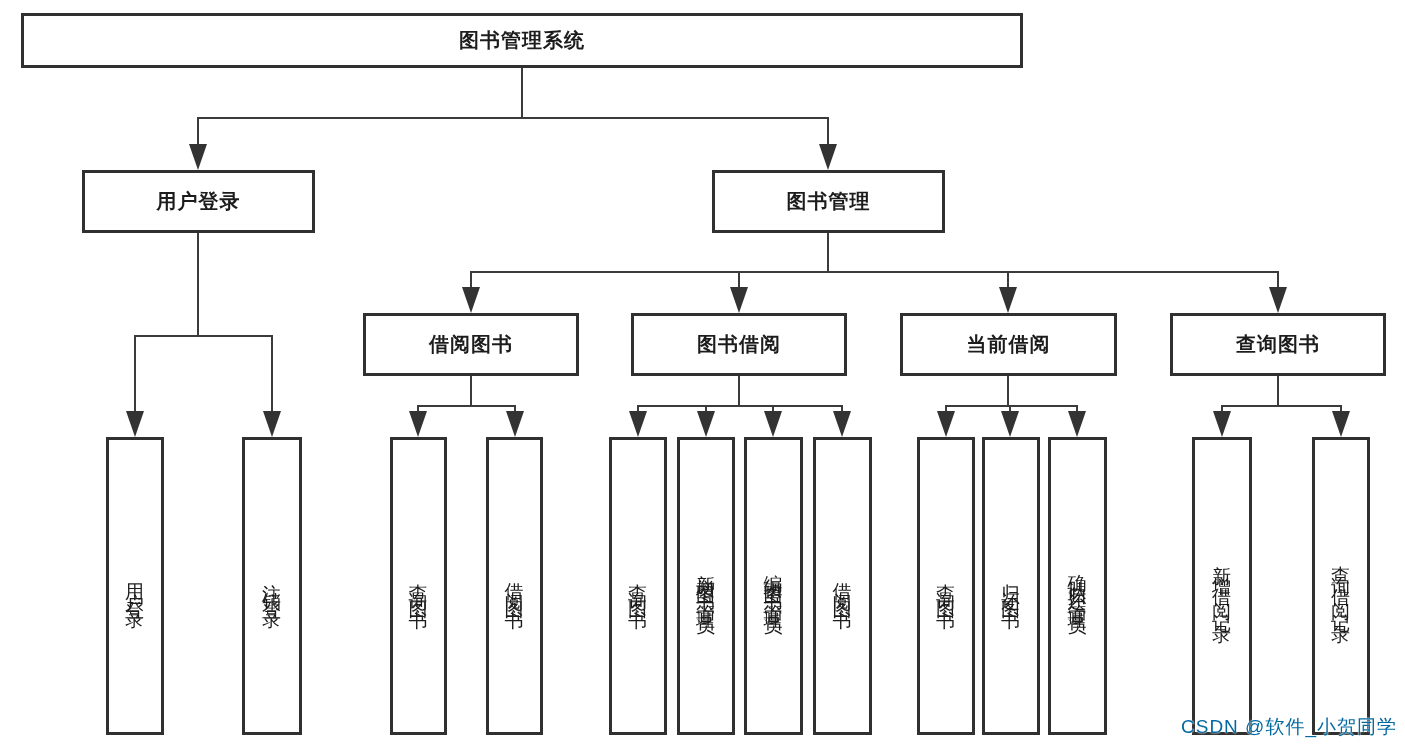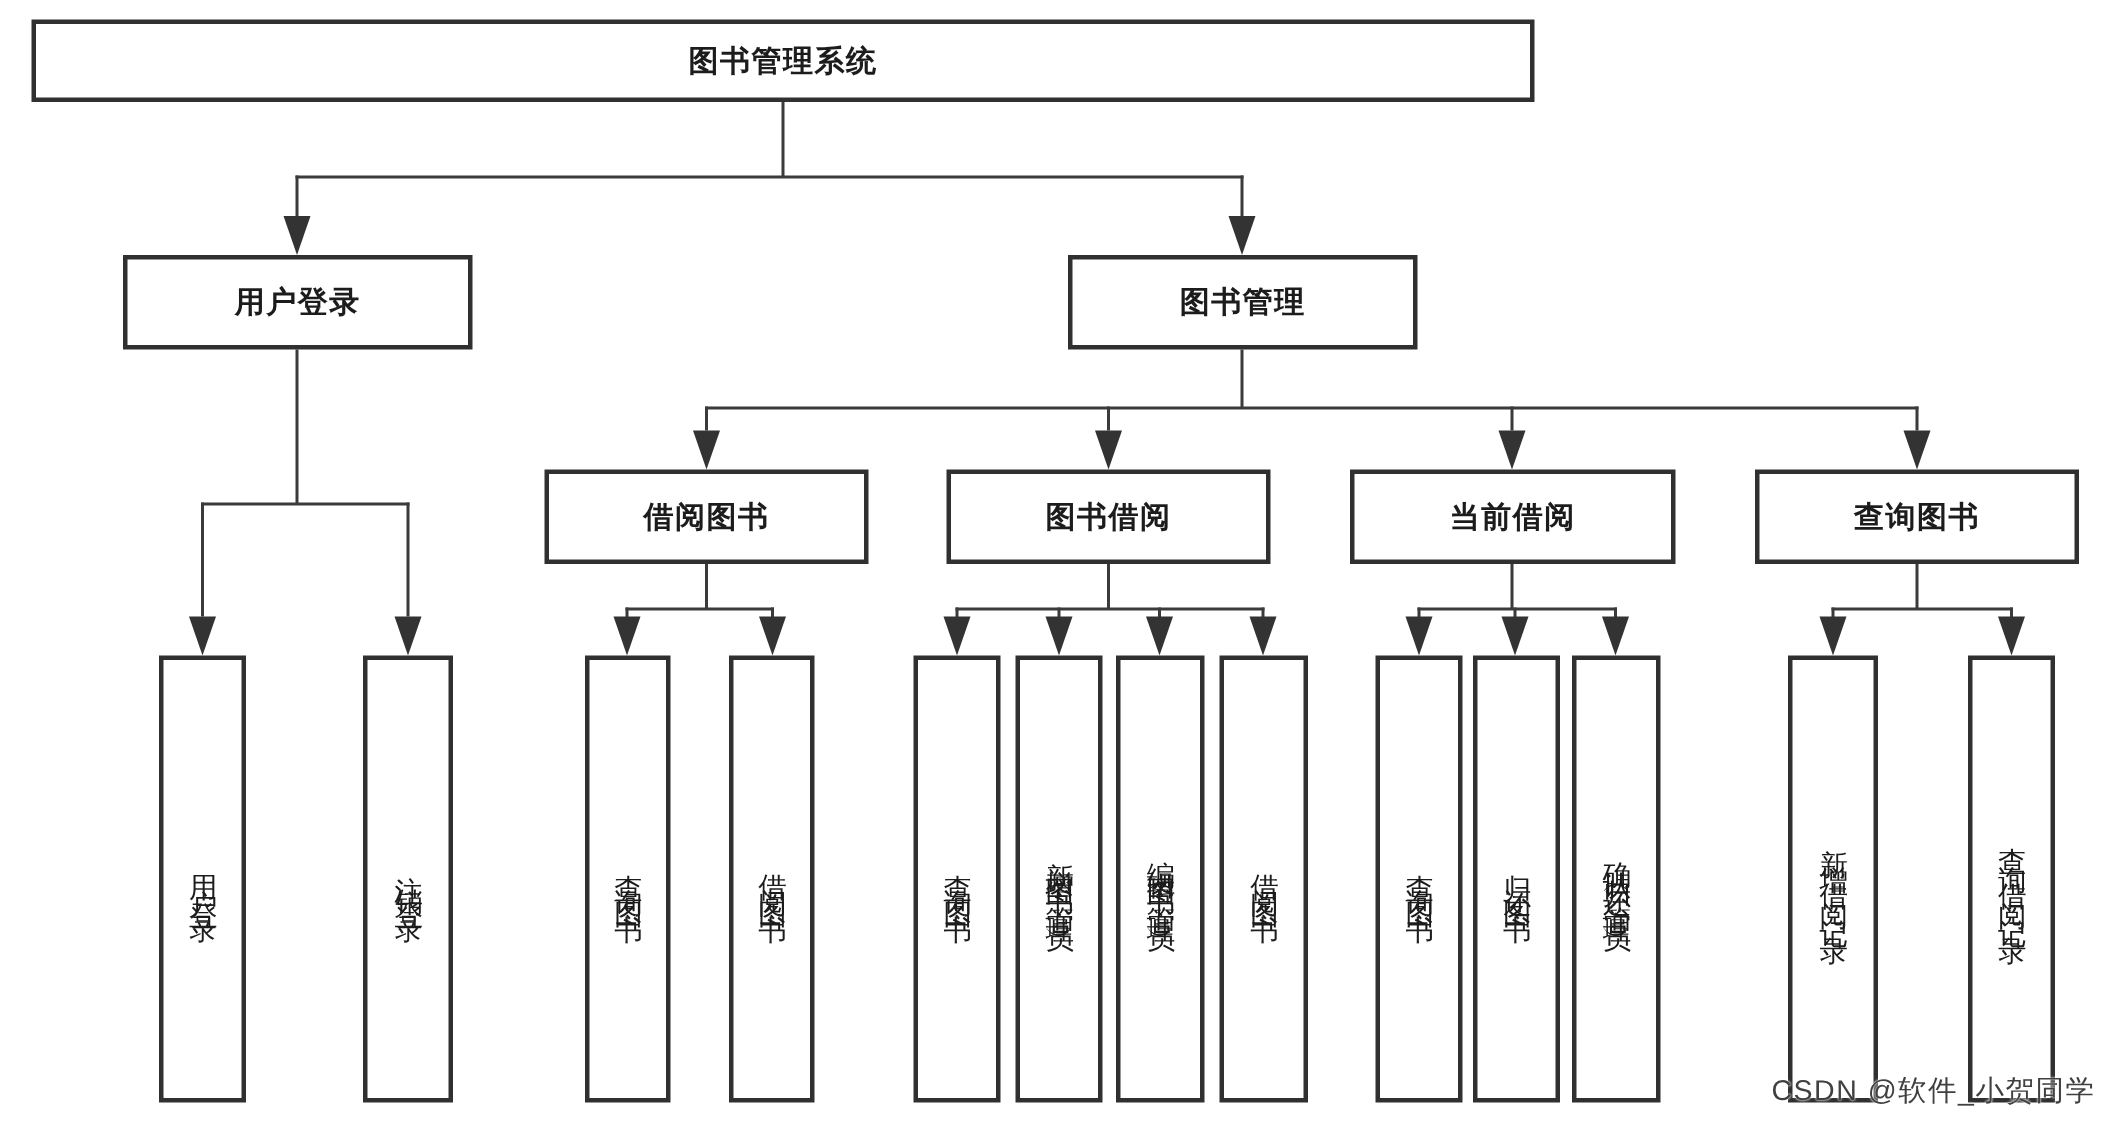--- a/index.html
+++ b/index.html
@@ -20,21 +20,21 @@
     writing-mode:vertical-rl;text-orientation:mixed;
     font-size:19px;line-height:1;letter-spacing:9px;white-space:nowrap;
   }
   .vl{position:absolute;width:2px;background:#3b3b3b;}
   .hl{position:absolute;height:2px;background:#3b3b3b;}
   .ar{position:absolute;width:0;height:0;
       border-left:9px solid transparent;border-right:9px solid transparent;
       border-top:26px solid #333333;}
   .watermark{
     position:absolute;z-index:6;font-size:19px;letter-spacing:1px;white-space:nowrap;
-    color:#404040;text-shadow:0 0 2px #ffffff,0 0 1px #ffffff;
+    color:#0369a1;text-shadow:0 0 2px #ffffff,0 0 1px #ffffff;
   }
 </style>
 </head>
 <body>
 
 <div id="canvas">
 
   <div class="hbox" style="left:21px;top:13px;width:1002px;height:55px;">图书管理系统</div>
 
   <div class="vl" style="left:521px;top:68px;height:50px;"></div>

